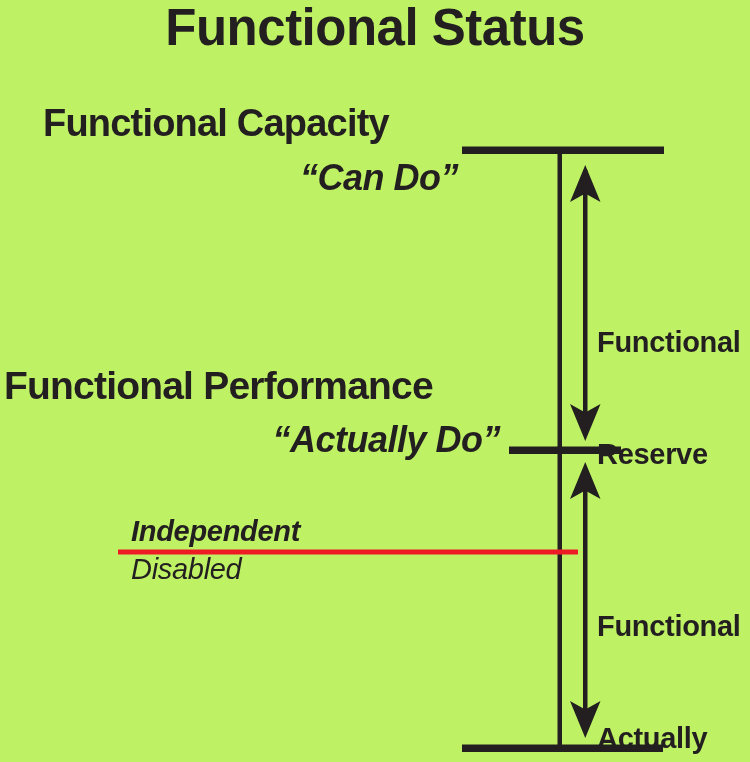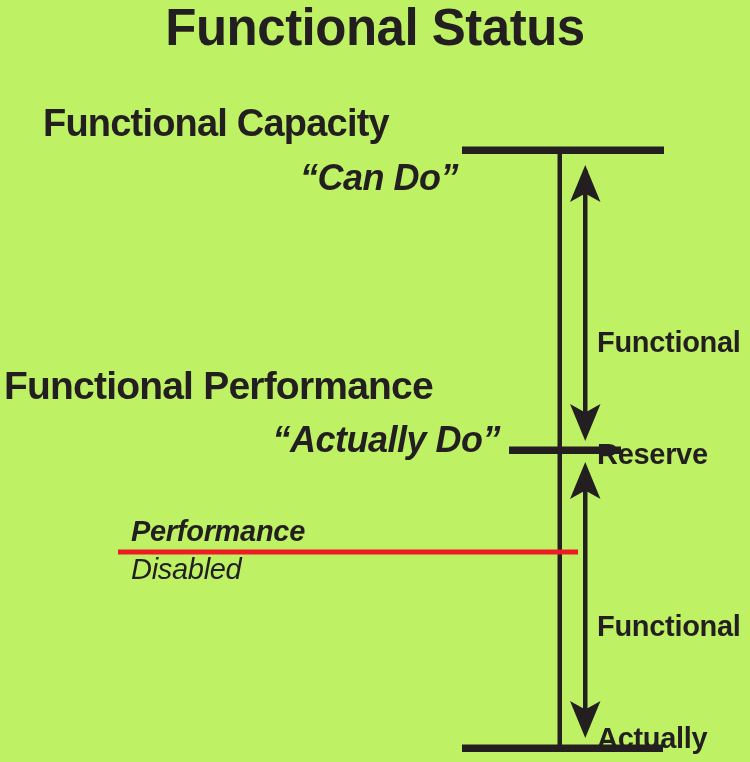--- a/index.html
+++ b/index.html
@@ -171,21 +171,21 @@
   </svg>
 
   <div class="txt" id="cap-label">Functional Capacity</div>
 
   <div class="txt" id="cap-sub">“Can Do”</div>
 
   <div class="txt" id="perf-label">Functional Performance</div>
 
   <div class="txt" id="perf-sub">“Actually Do”</div>
 
-  <div class="txt" id="independent">Performance</div>
+  <div class="txt" id="independent">Independent</div>
 
   <div class="txt" id="disabled">Disabled</div>
 
   <div id="reserve-label" class="txt">
     <div>Functional</div>
     <div>Reserve</div>
   </div>
 
   <div id="util-label" class="txt">
     <div>Functional</div>

